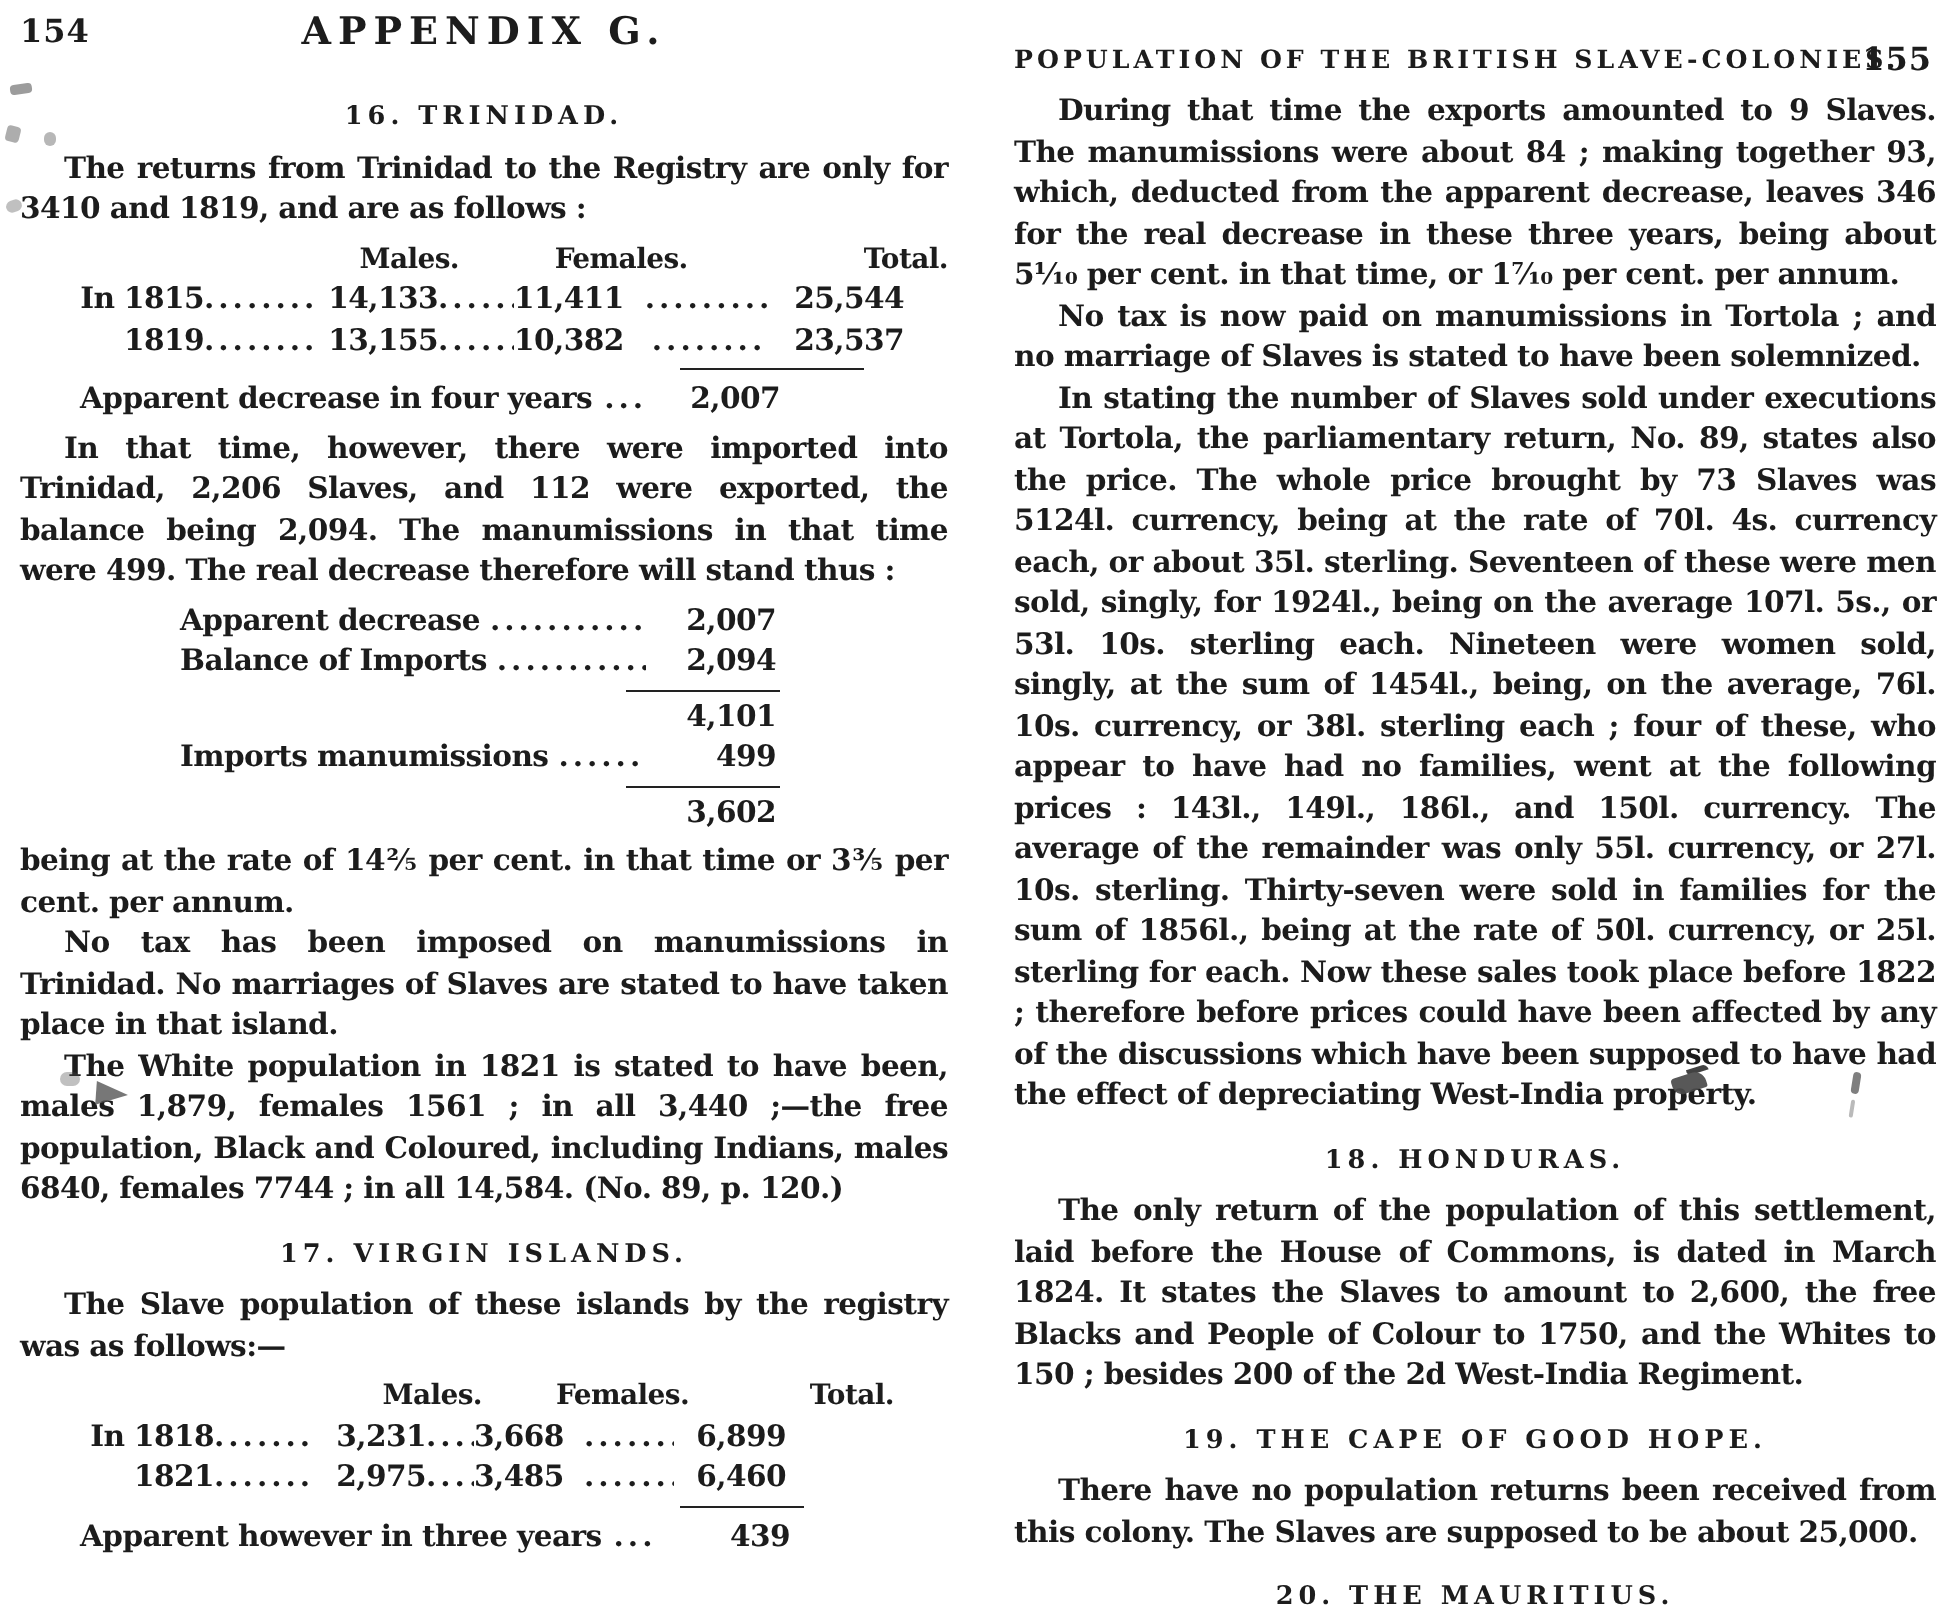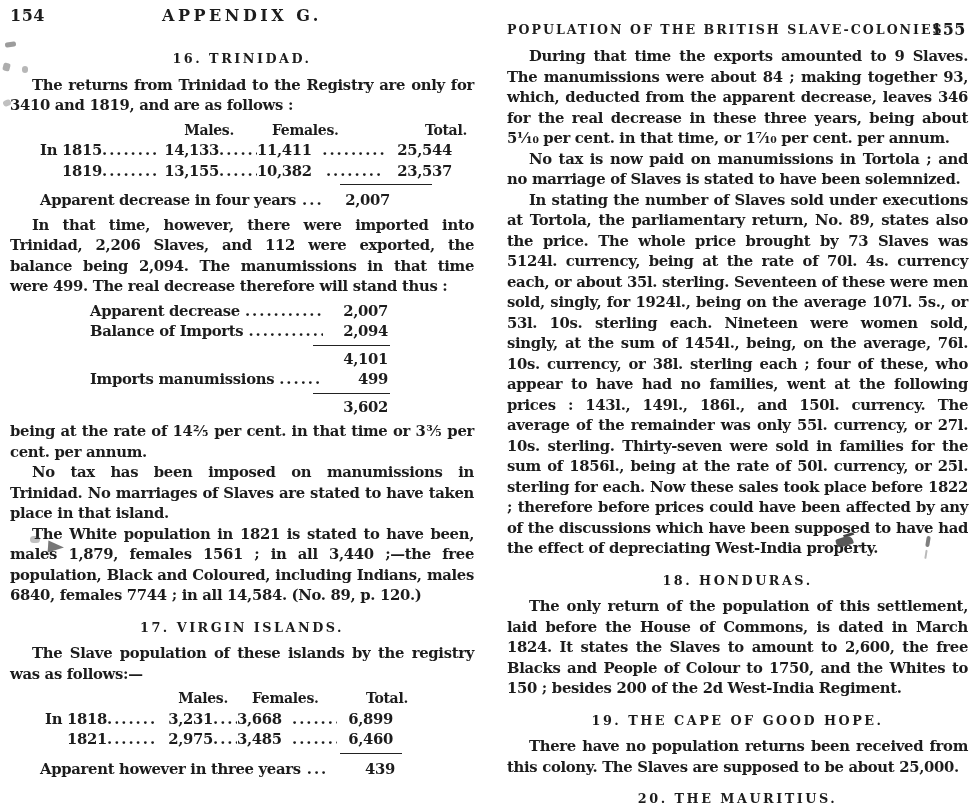--- a/index.html
+++ b/index.html
@@ -19,32 +19,32 @@
     line-height:20.5px;
     text-align:justify;
   }
   #page-left{left:10px;top:6px;width:464px;}
   #page-right{left:507px;top:20px;width:461px;}
 
   .pg-head{position:relative;height:24px;margin-bottom:2px;}
   .pg-num{position:absolute;top:0;font-size:16px;letter-spacing:0.5px;}
   #page-left .pg-num{left:0;}
   #page-right .pg-num{right:2px;}
-  .run-head{text-align:center;letter-spacing:3.5px;font-size:16px;white-space:nowrap;}
+  .run-head{text-align:center;letter-spacing:3.5px;font-size:19px;white-space:nowrap;}
   #page-right .run-head{letter-spacing:2px;font-size:12.6px;padding-right:34px;}
 
   .sec-head{text-align:center;text-indent:0;letter-spacing:2.5px;font-size:12.8px;white-space:nowrap;}
   .para{text-indent:22px;margin:0;}
   .para.noindent{text-indent:0;}
 
   
   .t-head,.t-row{display:flex;white-space:nowrap;align-items:baseline;}
   .t-head{margin-left:15px;font-size:14px;}
   .t-head span,.t-row span{display:inline-block;}
-  .hdr{text-align:center;}
+  .hdr{text-align:center;margin-left:13px;}
   .c-year{width:92px;text-align:right;}
   .c-d1{width:55px;text-align:center;}
   .c-males{width:62px;text-align:right;}
   .c-d2{width:38px;text-align:center;}
   .c-females{width:60px;text-align:left;}
   .c-d3{width:75px;text-align:center;}
   .c-total{width:60px;text-align:right;}
   .vi .c-year{width:97px;}
   .vi .c-d1{width:48px;}
   .vi .c-males{width:58px;}

